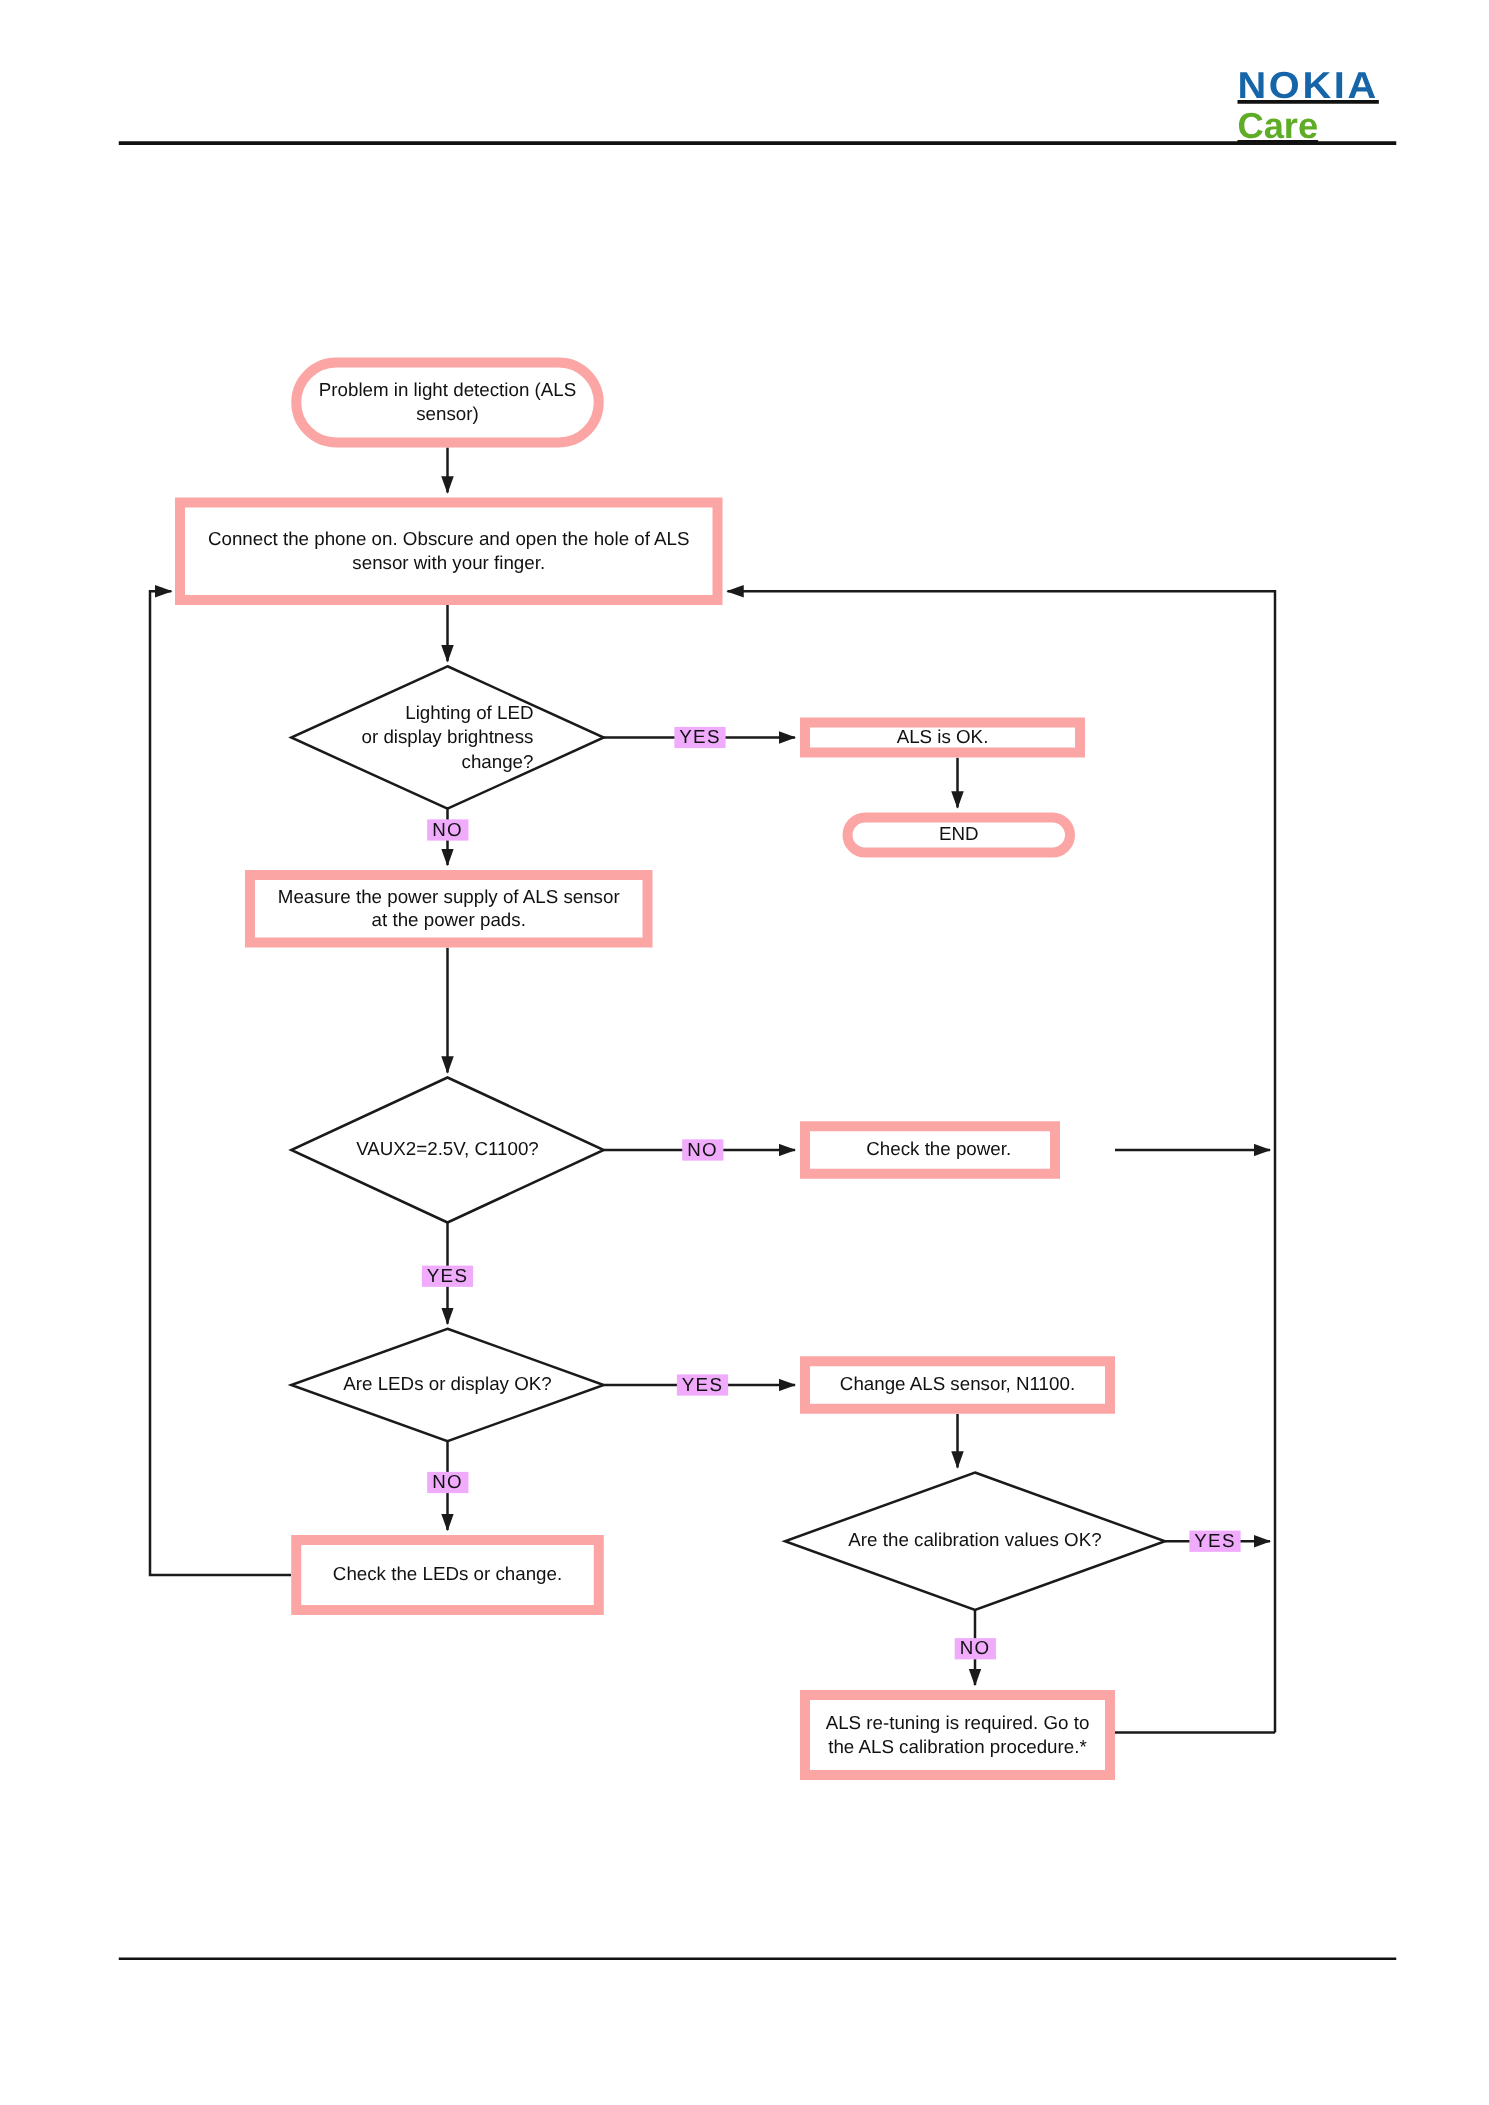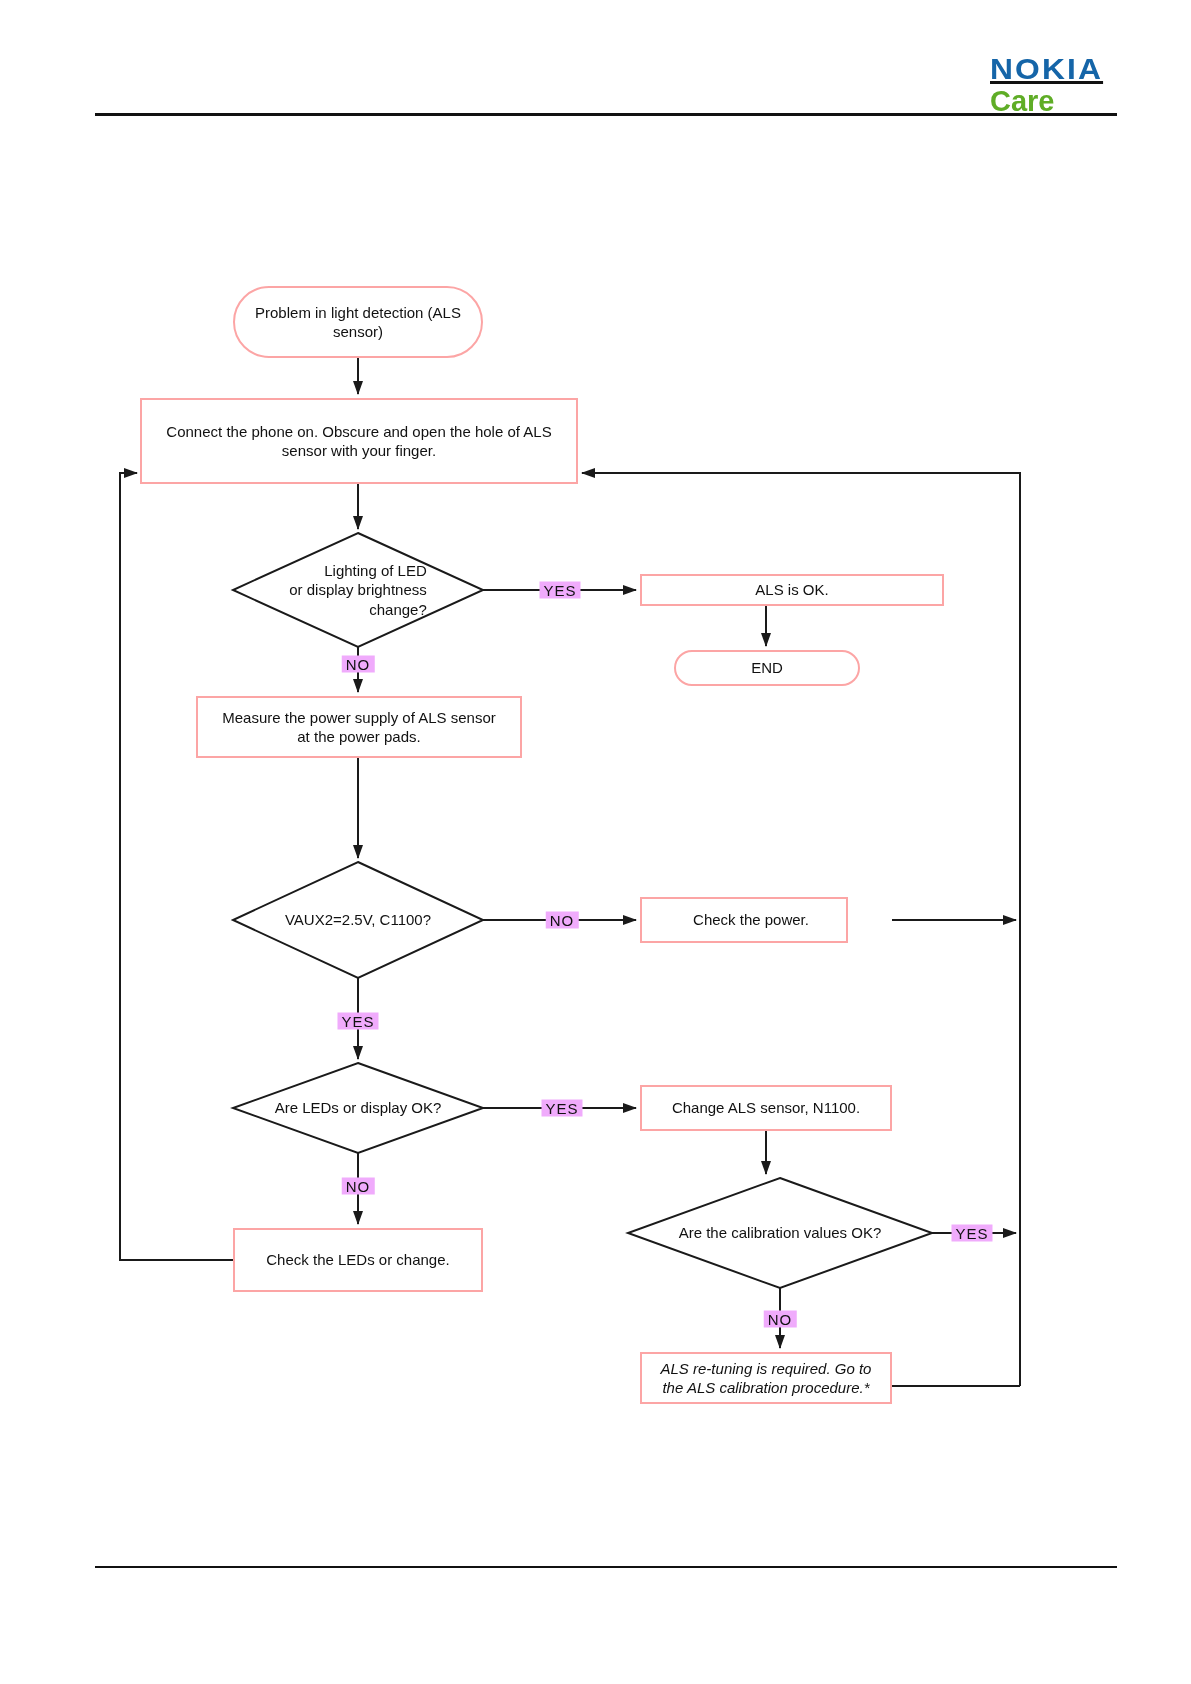--- a/index.html
+++ b/index.html
@@ -12,21 +12,21 @@
   .rule.bottom { left:95px; top:1566px; width:1022px; height:2px; }
 
   .logo { position:absolute; left:990px; top:54px; width:140px; line-height:1;text-decoration:underline; }
   .logo .brand { font-size:30px; font-weight:bold; letter-spacing:2px; transform:scaleX(1.06); transform-origin:left; }
   .logo .sub   { font-size:29px; font-weight:bold; margin-top:3px; letter-spacing:0px; }
 
   svg.connectors { position:absolute; left:0; top:0; z-index:1; }
 
   .node {
     position:absolute; box-sizing:border-box; z-index:2;
-    border:2px solid #fca5a5; background:#fff;
+    border:8px solid #fca5a5; background:#fff;
     display:flex; align-items:center; justify-content:center;
     text-align:center; font-size:15px; line-height:1.3;
     white-space:pre-line; padding:2px 6px;
   }
   .oval { border-radius:40px; }
   .dtext {
     position:absolute; z-index:2;
     display:flex; align-items:center; justify-content:center;
     text-align:right; font-size:15px; line-height:1.3; white-space:pre-line;
   }
@@ -78,34 +78,34 @@
       <polygon points="780,1178 932,1233 780,1288 628,1233"></polygon>
     </g>
   </svg>
 
   <div class="node oval" style="left:233px; top:286px; width:250px; height:72px;">Problem in light detection (ALS
 sensor)</div>
 
   <div class="node" style="left:140px; top:398px; width:438px; height:86px;">Connect the phone on. Obscure and open the hole of ALS
 sensor with your finger.</div>
 
-  <div class="node" style="left:640px; top:574px; width:304px; height:32px;">ALS is OK.</div>
+  <div class="node" style="left:640px; top:574px; width:228px; height:32px;">ALS is OK.</div>
 
   <div class="node oval" style="left:674px; top:650px; width:186px; height:36px; border-radius:18px;">END</div>
 
   <div class="node" style="left:196px; top:696px; width:326px; height:62px;">Measure the power supply of ALS sensor
 at the power pads.</div>
 
   <div class="node" style="left:640px; top:897px; width:208px; height:46px;padding-left:20px;">Check the power.</div>
 
   <div class="node" style="left:640px; top:1085px; width:252px; height:46px;">Change ALS sensor, N1100.</div>
 
   <div class="node" style="left:233px; top:1228px; width:250px; height:64px;">Check the LEDs or change.</div>
 
-  <div class="node" style="left:640px; top:1352px; width:252px; height:52px;font-style:italic;">ALS re-tuning is required. Go to
+  <div class="node" style="left:640px; top:1352px; width:252px; height:72px;">ALS re-tuning is required. Go to
 the ALS calibration procedure.*</div>
 
   <div class="dtext" style="left:263px; top:552px; width:190px; height:76px;">Lighting of LED
 or display brightness
 change?</div>
   <div class="dtext" style="left:243px; top:900px; width:230px; height:40px;">VAUX2=2.5V, C1100?</div>
   <div class="dtext" style="left:655px; top:1213px; width:250px; height:40px;">Are the calibration values OK?</div>
   <div class="dtext" style="left:243px; top:1088px; width:230px; height:40px;">Are LEDs or display OK?</div>
 
   <span class="elabel" style="left:560px; top:590px;">YES</span>

